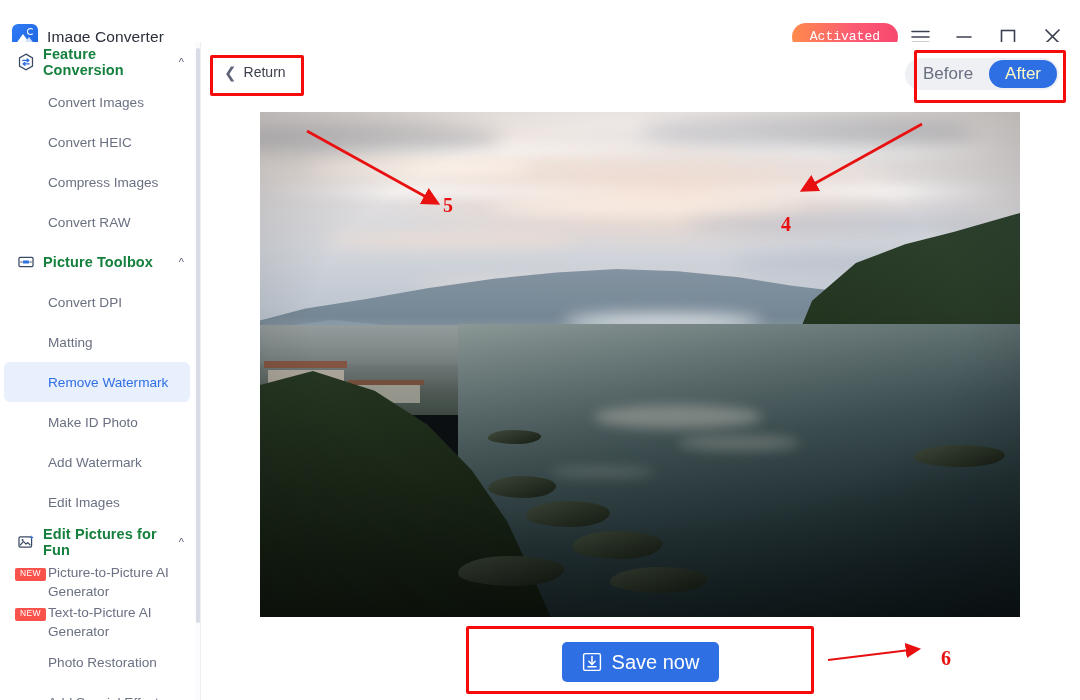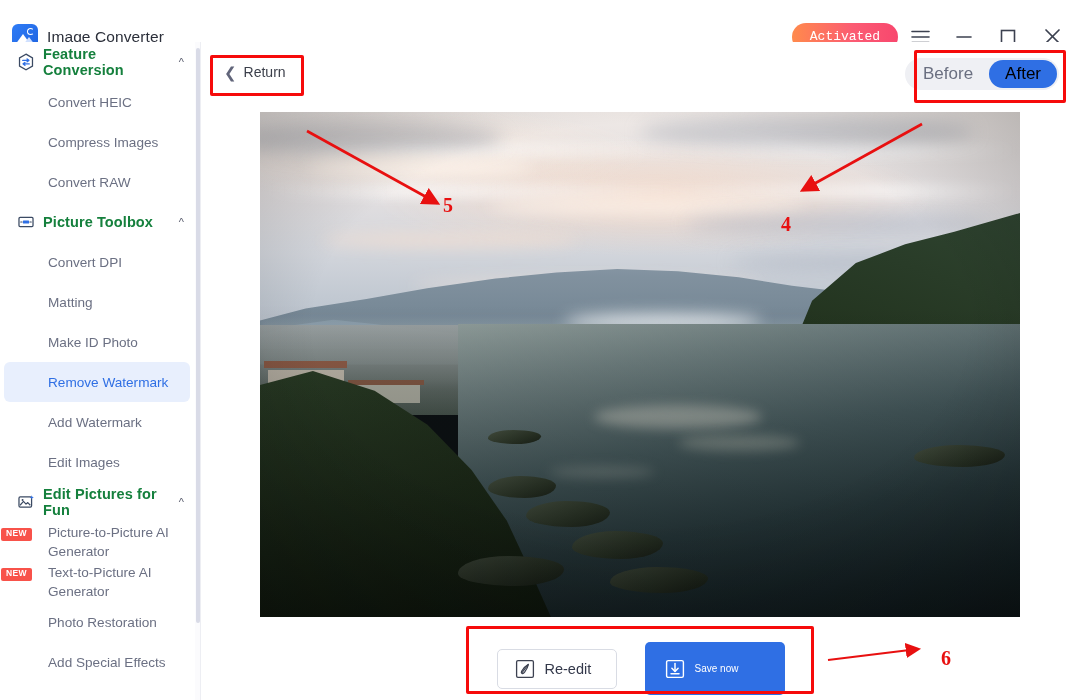--- a/index.html
+++ b/index.html
@@ -77,22 +77,22 @@
     font-size:13.6px; color:#6b7083; cursor:pointer; position:relative;
     white-space:nowrap;
   }
   .sb-item.active { background:#e8effd; color:#2f6fe4; border-radius:6px; margin:0 6px 0 4px; padding-left:44px; }
   .sb-item.two-line {
     height:40px; padding-left:48px; line-height:19px;
     white-space:normal; align-items:flex-start; padding-top:1px;
   }
   .sb-item .txt-wrap { display:block; }
   .badge-new {
-    position:absolute; left:1px; top:6px;
-    background:#f8524a; color:#fff; font-size:8.5px; font-weight:bold;
+    position:absolute; left:15px; top:6px;
+    background:#f8524a; color:#fff; font-size:8.5px; font-weight:normal;
     padding:1px 5px 2px 5px; border-radius:2px; letter-spacing:.3px;
     line-height:1.15;
   }
 
   .sb-track {
     position:absolute; top:42px; left:195px; width:5px; height:658px;
     background:#fbfbfd;
   }
   .sb-thumb {
     position:absolute; top:48px; left:196px; width:4px; height:575px;
@@ -116,21 +116,21 @@
     position:absolute; right:21px; top:16px;
     height:32px; background:#eff0f4; border-radius:16px;
     display:flex; align-items:center; padding:2px;
   }
   .toggle .opt {
     height:28px; border-radius:14px; padding:0 16px;
     display:flex; align-items:center; justify-content:center;
     font-size:17px; color:#6a6f80; cursor:pointer; background:none; border:none;
     font-family:inherit;
   }
-  .toggle .opt.sel { background:#2f6fe4; color:#000000; }
+  .toggle .opt.sel { background:#2f6fe4; color:#fef9c3; }
 
   
   .photo-wrap {
     position:absolute; left:59px; top:70px; width:760px; height:505px;
     overflow:hidden; background:#0b0f12;
   }
   .photo { position:absolute; inset:0; }
   .sky {
     position:absolute; left:0; top:0; width:100%; height:47%;
     background:
@@ -228,22 +228,22 @@
   .actions {
     position:absolute; left:0; top:600px; width:879px;
     display:flex; align-items:center; justify-content:center; gap:28px;
   }
   .btn-reedit {
     height:40px; min-width:120px; padding:0 17px; border-radius:5px;
     background:#ffffff; border:1px solid #d9dce4; color:#33384a; font-size:14.5px;
     display:flex; align-items:center; gap:10px; cursor:pointer; font-family:inherit;
   }
   .btn-save {
-    height:53px; min-width:140px; padding:0 20px; border-radius:5px;
-    background:#2f6fe4; border:none; color:#ffffff; font-size:10px;
+    height:40px; min-width:140px; padding:0 20px; border-radius:5px;
+    background:#2f6fe4; border:none; color:#ffffff; font-size:20px;
     display:flex; align-items:center; gap:10px; cursor:pointer; font-family:inherit;
   }
   .ico-box { width:20px; height:20px; flex:none; display:block; }
 
   
   .hl {
     position:absolute; border:3px solid #f60b0b; pointer-events:none; border-radius:2px;
   }
   .anno-num {
     position:absolute; color:#e81010; font-size:20px; font-weight:bold;
@@ -303,20 +303,23 @@
       <div class="sb-group">
         <svg class="gicon" viewBox="0 0 20 20">
           <path d="M10 1.3 L17.2 5.4 L17.2 14.6 L10 18.7 L2.8 14.6 L2.8 5.4 Z" fill="none" stroke="#3b4a63" stroke-width="1.4"></path>
           <path d="M6.4 8.2 H12.6 M11.2 6.6 L13.2 8.2 L11.2 9.8" fill="none" stroke="#2f6fe4" stroke-width="1.5" stroke-linecap="round" stroke-linejoin="round"></path>
           <path d="M13.6 12.1 H7.4 M8.8 10.5 L6.8 12.1 L8.8 13.7" fill="none" stroke="#2f6fe4" stroke-width="1.5" stroke-linecap="round" stroke-linejoin="round"></path>
         </svg>
         <span class="g-label">Feature Conversion</span>
         <span class="chev">^</span>
       </div>
       <div class="sb-item">
+        <span class="txt-wrap">Convert Images</span>
+      </div>
+      <div class="sb-item">
         <span class="txt-wrap">Convert HEIC</span>
       </div>
       <div class="sb-item">
         <span class="txt-wrap">Compress Images</span>
       </div>
       <div class="sb-item">
         <span class="txt-wrap">Convert RAW</span>
       </div>
 
       <div class="sb-group">
@@ -328,25 +331,25 @@
         </svg>
         <span class="g-label">Picture Toolbox</span>
         <span class="chev">^</span>
       </div>
       <div class="sb-item">
         <span class="txt-wrap">Convert DPI</span>
       </div>
       <div class="sb-item">
         <span class="txt-wrap">Matting</span>
       </div>
-      <div class="sb-item">
-        <span class="txt-wrap">Make ID Photo</span>
-      </div>
       <div class="sb-item active">
         <span class="txt-wrap">Remove Watermark</span>
+      </div>
+      <div class="sb-item">
+        <span class="txt-wrap">Make ID Photo</span>
       </div>
       <div class="sb-item">
         <span class="txt-wrap">Add Watermark</span>
       </div>
       <div class="sb-item">
         <span class="txt-wrap">Edit Images</span>
       </div>
 
       <div class="sb-group">
         <svg class="gicon" viewBox="0 0 20 20">
@@ -443,28 +446,20 @@
         <div class="rock" style="left:46%; top:90%; width:13%; height:26px;"></div>
         <div class="rock" style="left:30%; top:63%; width:7%; height:14px;"></div>
         <div class="rock" style="left:86%; top:66%; width:12%; height:22px;"></div>
 
         <div class="dusk"></div>
         <div class="vignette"></div>
       </div>
     </div>
 
     <div class="actions">
-      <button class="btn-reedit">
-        <svg class="ico-box" viewBox="0 0 20 20">
-          <rect x="1.6" y="1.6" width="16.8" height="16.8" rx="1.4" fill="none" stroke="#3c4150" stroke-width="1.3"></rect>
-          <path d="M13.4 5.3 C11.4 6.4 8.4 9.3 6.6 12.3 C6.1 13.2 6.3 14 7 14.4 C7.8 14.8 8.8 14.3 9.6 13.2 C11.4 10.6 13 7.6 13.4 5.3 Z" fill="none" stroke="#3c4150" stroke-width="1.2" stroke-linejoin="round"></path>
-          <line x1="6.6" y1="14.1" x2="13.2" y2="5.6" stroke="#3c4150" stroke-width="1.1"></line>
-        </svg>
-        <span>Re-edit</span>
-      </button>
       <button class="btn-save">
         <svg class="ico-box" viewBox="0 0 20 20">
           <rect x="1.6" y="1.6" width="16.8" height="16.8" rx="1.6" fill="none" stroke="#ffffff" stroke-width="1.4"></rect>
           <line x1="10" y1="4.6" x2="10" y2="12" stroke="#ffffff" stroke-width="1.5" stroke-linecap="round"></line>
           <path d="M6.9 9.2 L10 12.4 L13.1 9.2" fill="none" stroke="#ffffff" stroke-width="1.5" stroke-linecap="round" stroke-linejoin="round"></path>
           <line x1="6" y1="14.7" x2="14" y2="14.7" stroke="#ffffff" stroke-width="1.5" stroke-linecap="round"></line>
         </svg>
         <span>Save now</span>
       </button>
     </div>

